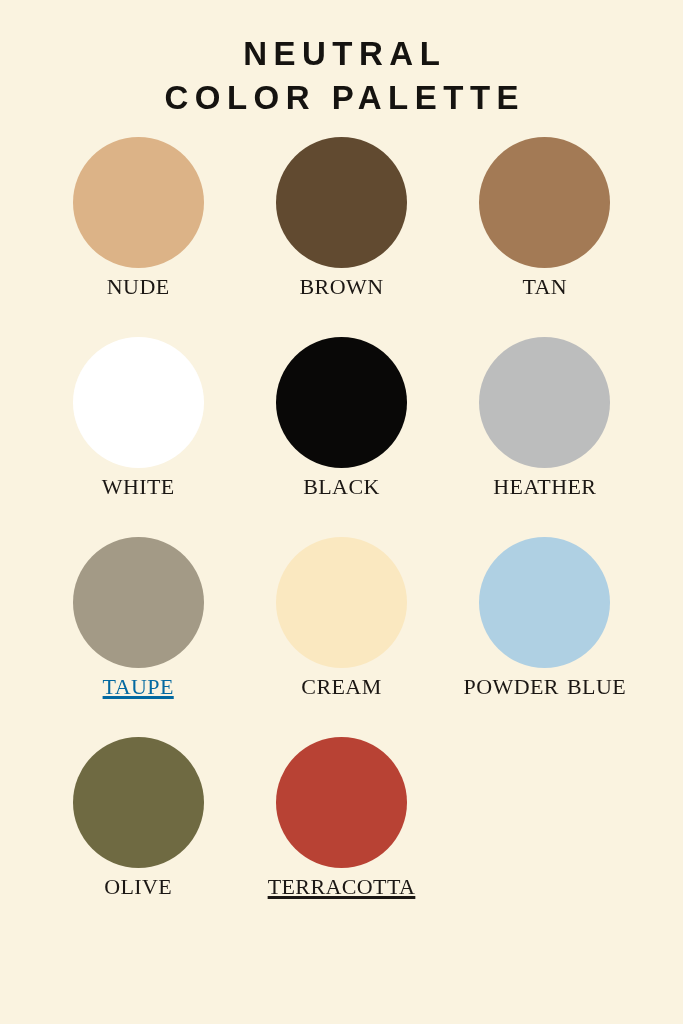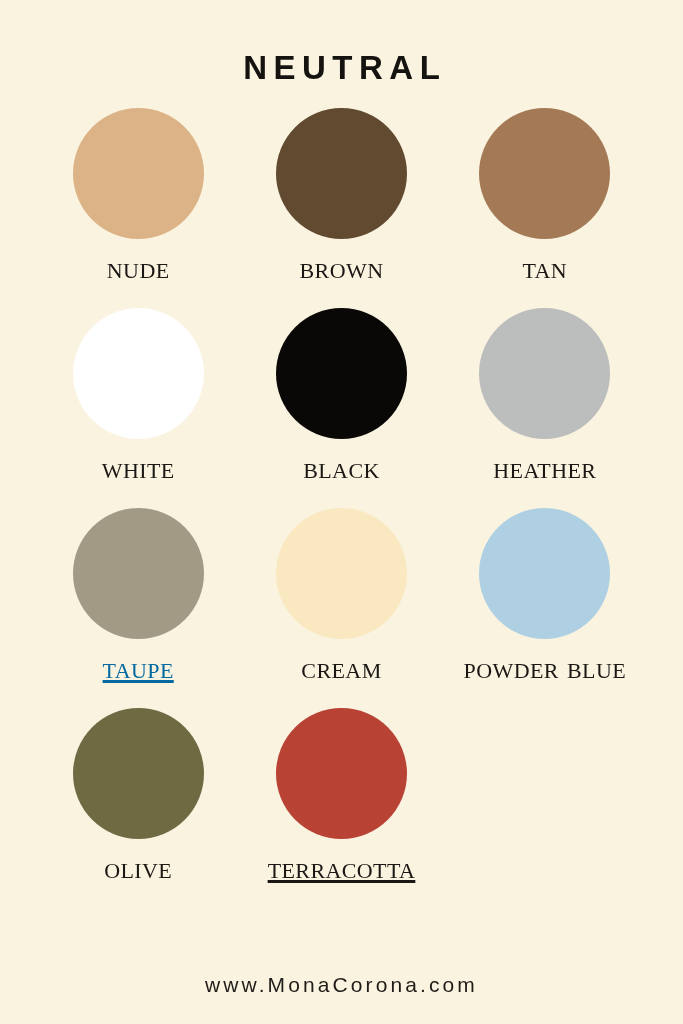--- a/index.html
+++ b/index.html
@@ -21,21 +21,21 @@
     height: 1024px;
     background: #faf3e0;
     box-sizing: border-box;
     display: flex;
     flex-direction: column;
     align-items: center;
   }
 
   
   .title-block {
-    margin-top: 46px;
+    margin-top: 32px;
     text-align: center;
     user-select: none;
   }
   .title-line {
     display: block;
     font-family: "Liberation Sans", sans-serif;
     font-weight: bold;
     color: #151310;
     font-size: 33px;
     line-height: 1.32;
@@ -62,21 +62,20 @@
   }
 
   .dot {
     width: 131px;
     height: 131px;
     border-radius: 50%;
     flex: none;
   }
 
   .swatch-label {
-    margin-top: 13px;
     font-family: "Liberation Serif", serif;
     color: #1b1714;
     font-size: 31px;
     line-height: 1;
     letter-spacing: 0.4px;
     font-variant: small-caps;
     text-transform: lowercase;
     white-space: nowrap;
   }
 
@@ -97,20 +96,21 @@
     white-space: nowrap;
   }
 </style>
 </head>
 <body style="background: rgb(250, 243, 224);">
 
 <div id="page" style="background: rgb(250, 243, 224);">
 
   <div class="title-block">
     <span class="title-line">NEUTRAL</span>
+    <span class="title-line">COLOR PALETTE</span>
   </div>
 
   <div class="grid">
       <div class="swatch">
         <div class="dot" style="background: rgb(220, 179, 135);"></div>
         <div class="swatch-label" style="color: rgb(27, 23, 20);">Nude</div>
       </div>
       <div class="swatch">
         <div class="dot" style="background: rgb(97, 74, 48);"></div>
         <div class="swatch-label" style="color: rgb(27, 23, 20);">Brown</div>
@@ -146,17 +146,14 @@
       <div class="swatch">
         <div class="dot" style="background: rgb(111, 106, 66);"></div>
         <div class="swatch-label" style="color: rgb(27, 23, 20);">Olive</div>
       </div>
       <div class="swatch">
         <div class="dot" style="background: rgb(184, 66, 52);"></div>
         <div class="swatch-label" style="color: rgb(27, 23, 20); text-decoration: underline;">Terracotta</div>
       </div>
     </div>
 
-  <div class="footer">
-    <span class="footer-url">www.MonaCorona.com</span>
-  </div>
 
 </div>
 
 </body></html>

